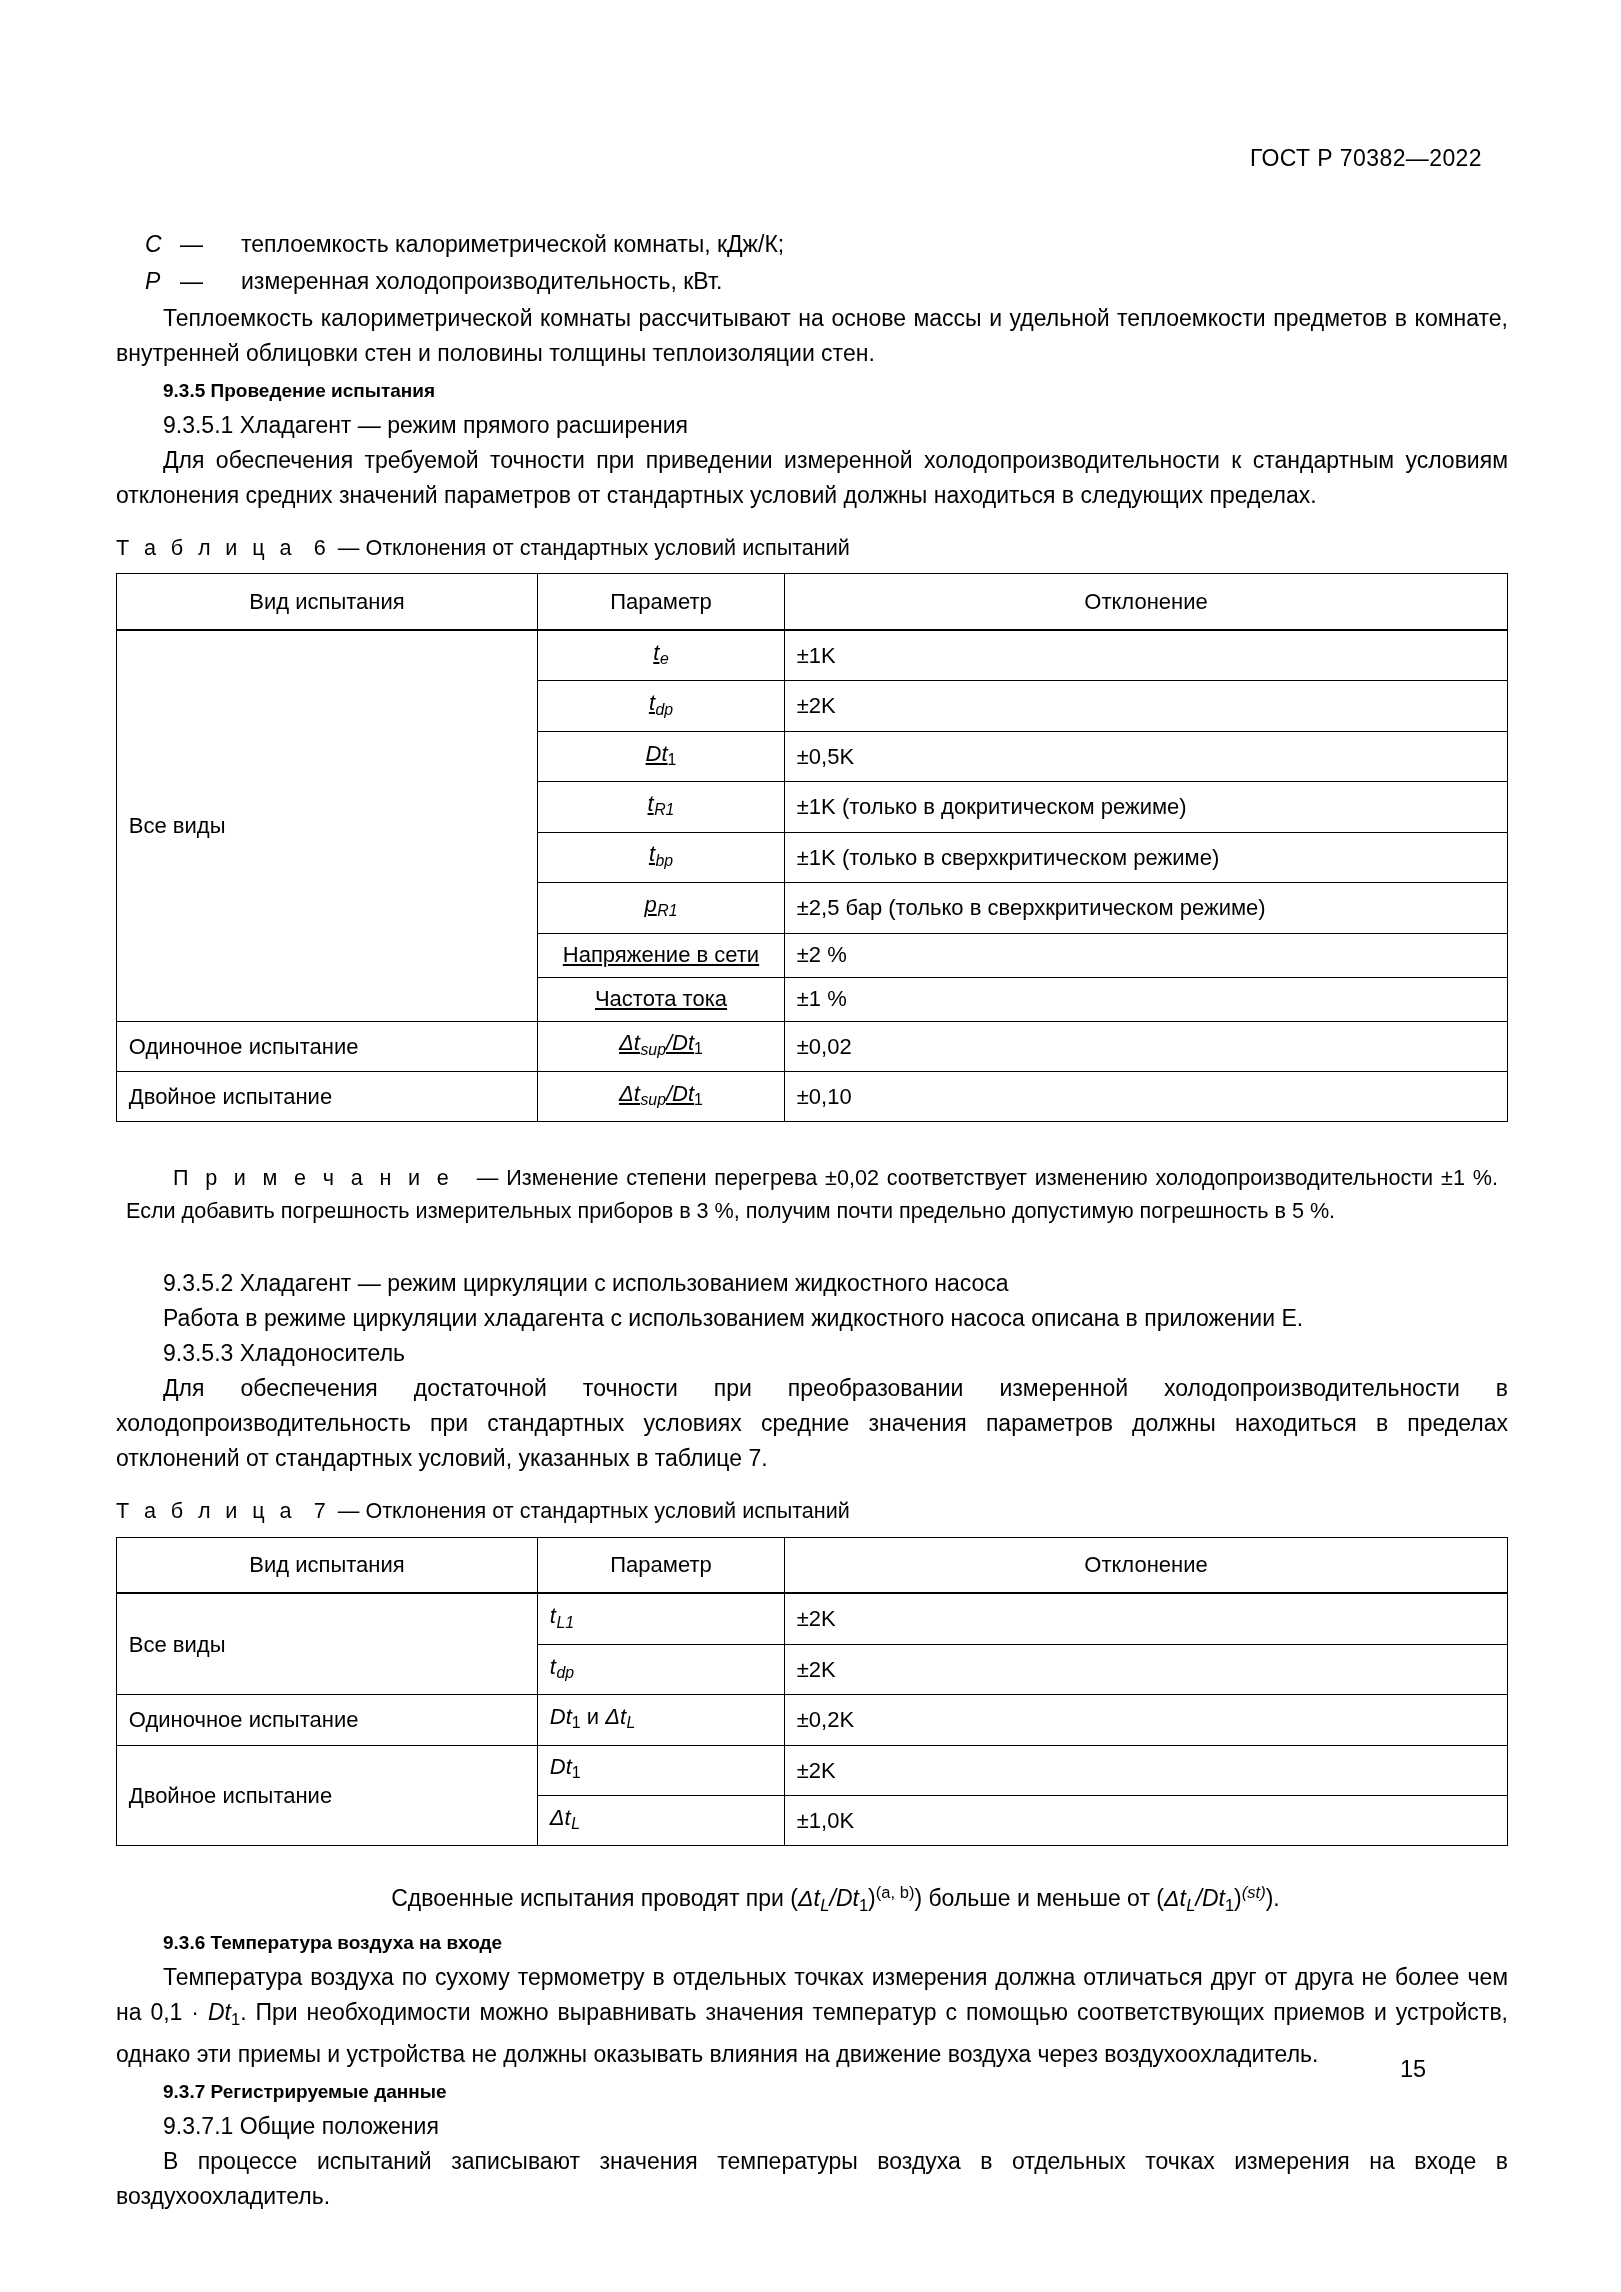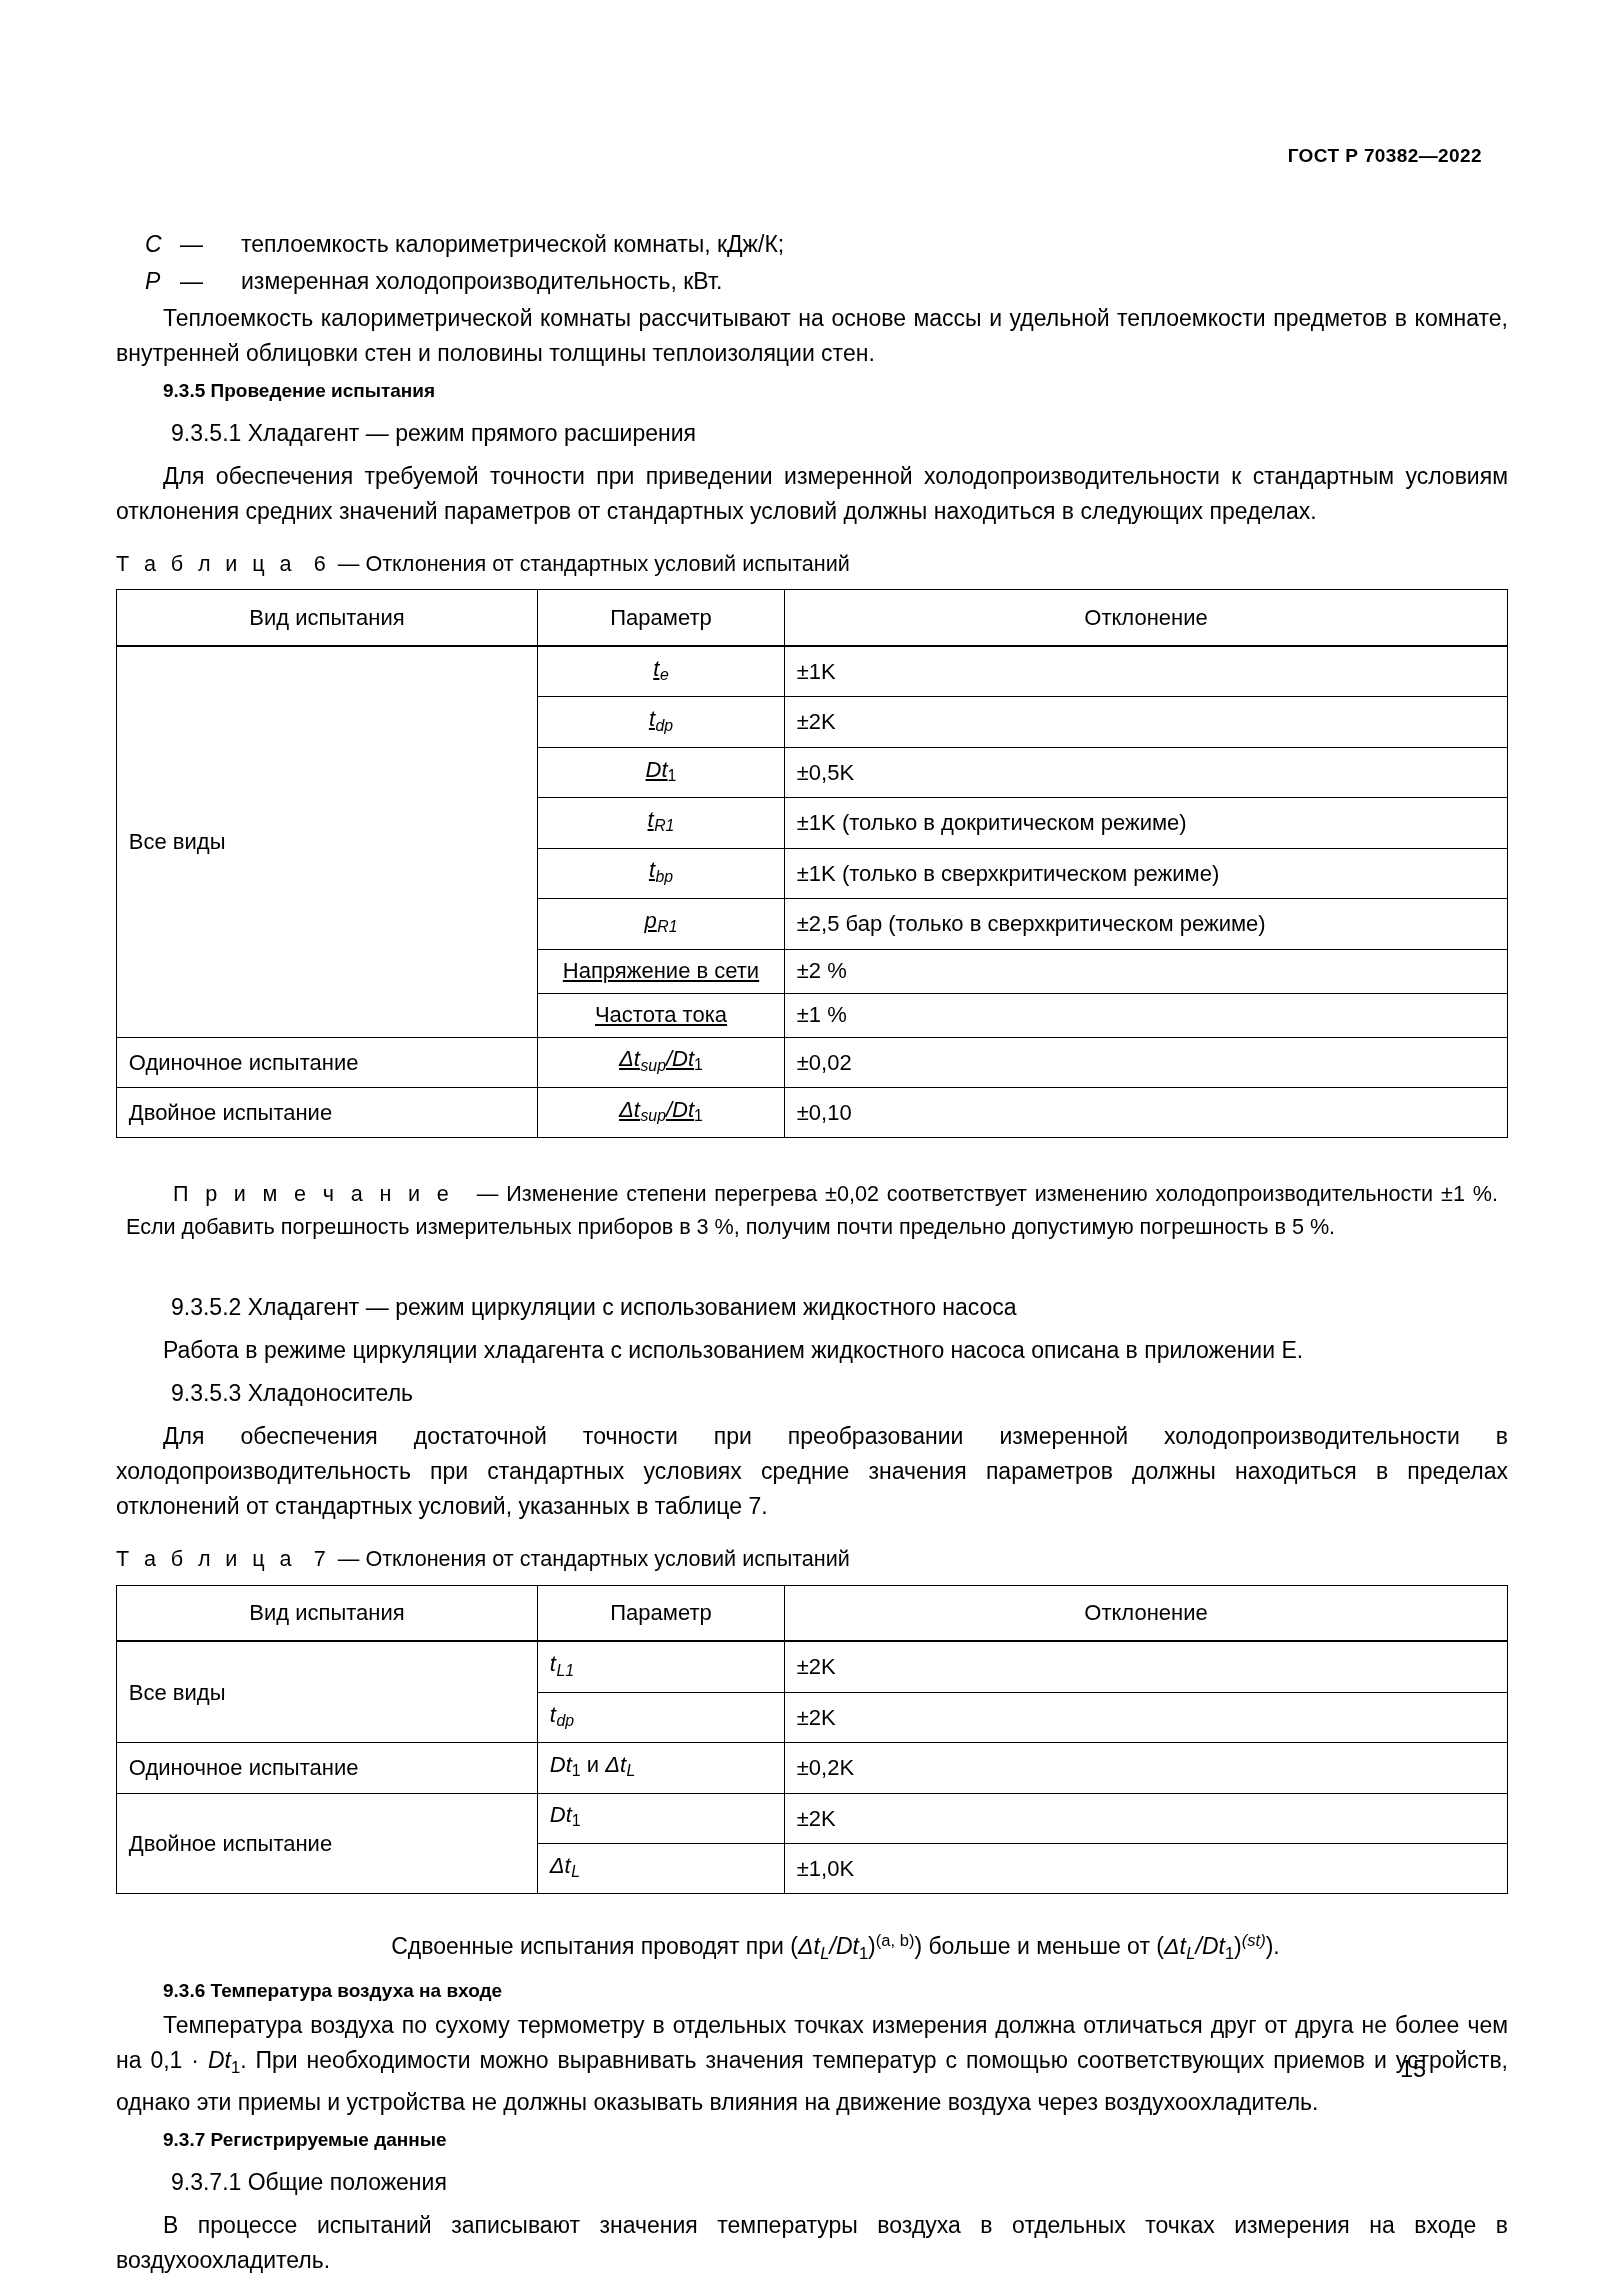--- a/index.html
+++ b/index.html
@@ -16,22 +16,22 @@
     color: #000000;
     box-sizing: border-box;
     overflow: hidden;
   }
 
   
   .header {
     position: absolute;
     top: 145px;
     right: 139px;
-    font-size: 19px;
-    font-weight: bold;
+    font-size: 23px;
+    font-weight: normal;
     letter-spacing: 0.4px;
     white-space: nowrap;
     margin-left: 24px;
   }
 
   
   .content {
     position: absolute;
     left: 116px;
     top: 227px;
@@ -67,21 +67,21 @@
   p.body.nojust { text-align: center; }
 
   h4.head {
     margin: 2px 0 0 0;
     font-size: 19px;
     font-weight: bold;
     text-indent: 47px;
     line-height: 35px;
   }
   .sub {
-    margin: 8px;
+    margin: 0;
     text-indent: 47px;
     line-height: 35px;
   }
   .gap-m { height: 19.6px; }
   .gap-l { height: 29px; }
 
   
   .tcap {
     margin: 0 0 11.8px 0;
     font-size: 21.6px;

